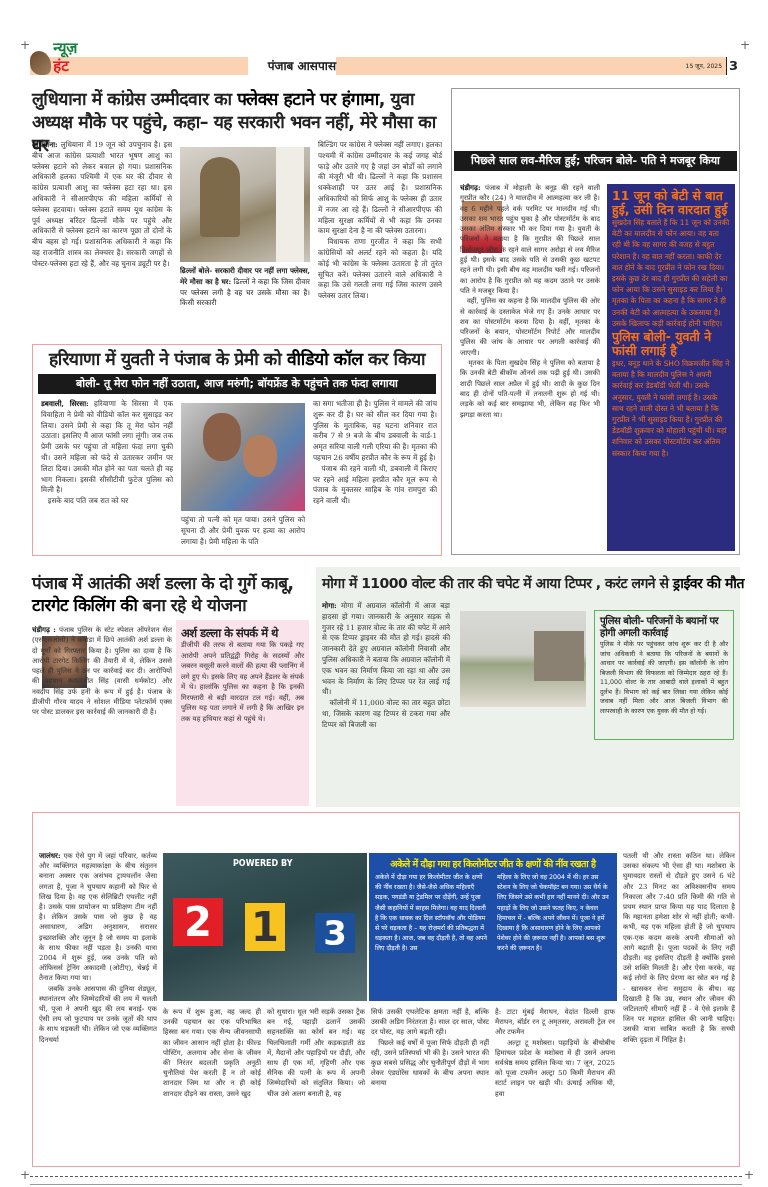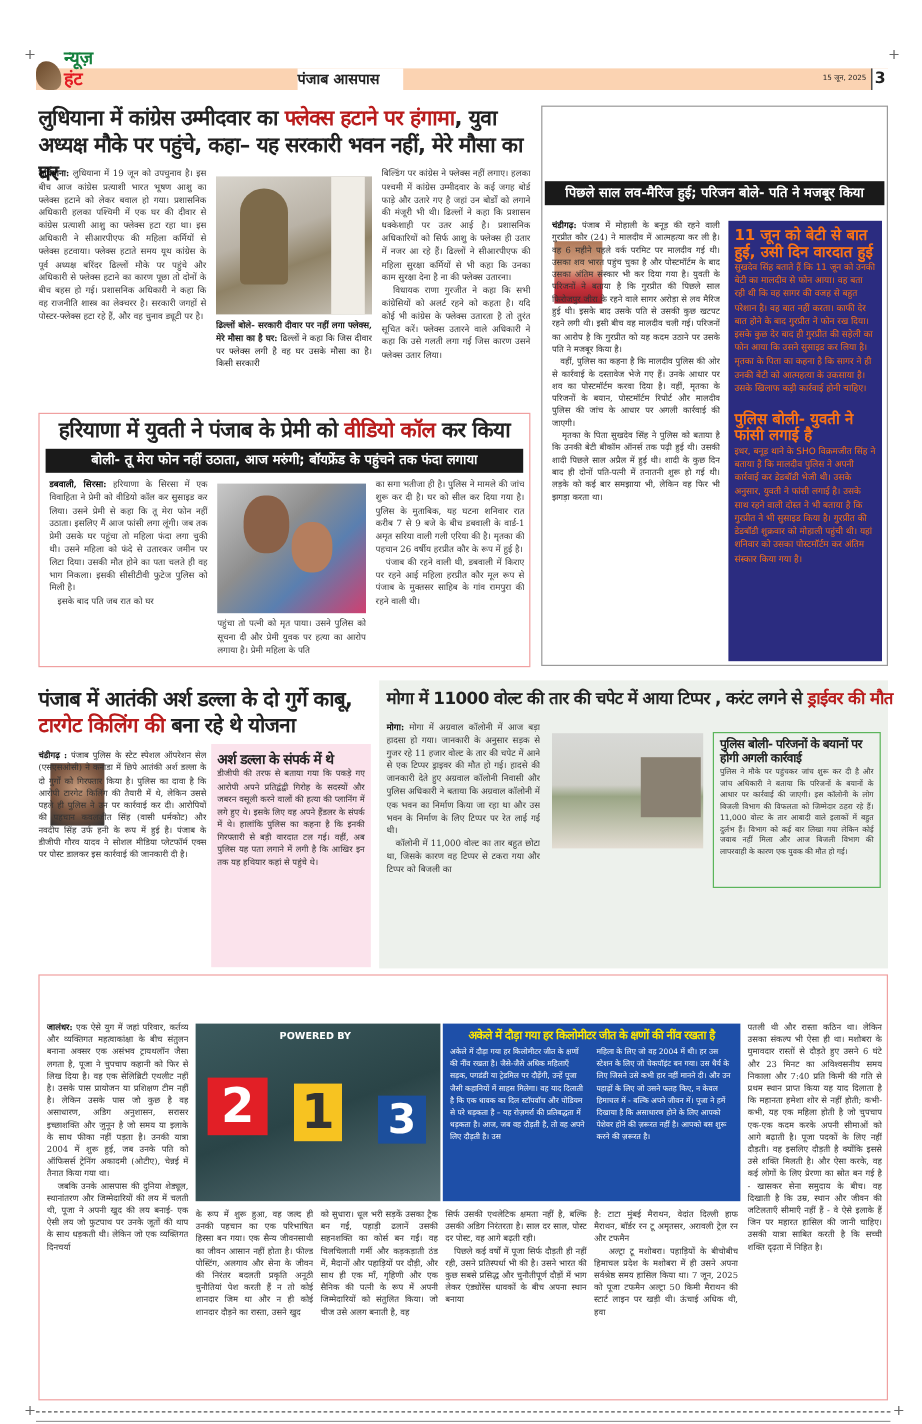--- a/index.html
+++ b/index.html
@@ -6,25 +6,25 @@
 body{width:768px;height:1187px;background:#fff;position:relative;font-family:"DejaVu Serif",serif;color:#222;overflow:hidden}
 .abs{position:absolute}
 .sans{font-family:"DejaVu Sans","Liberation Sans",sans-serif}
 .crop{position:absolute;color:#666;font-size:12px;font-family:"DejaVu Sans",sans-serif}
 
 .hdr{left:30px;top:57px;width:710px;height:18px;background:#fbd3b2;display:flex;align-items:center}
 .logo{position:absolute;left:0;top:-8px;width:60px;height:26px;display:flex;align-items:flex-end}
 .logo .bird{width:26px;height:24px;background:linear-gradient(135deg,#6b4a2b,#a08060);border-radius:40% 60% 30% 50%}
 .logo .name{font-family:"DejaVu Sans",sans-serif;font-weight:bold;font-size:15px;color:#222;margin-left:2px;line-height:18px}
 .logo .name span{color:#e31b23}
-.section{position:absolute;left:218px;top:0;width:88px;height:18px;background:#fff;font-family:"DejaVu Sans",sans-serif;font-weight:bold;font-size:12px;text-align:left;line-height:18px}
+.section{position:absolute;left:218px;top:0;width:88px;height:18px;background:#fff;font-family:"DejaVu Sans",sans-serif;font-weight:bold;font-size:12px;text-align:right;line-height:18px}
 .date{position:absolute;right:18px;top:0;font-size:6px;line-height:18px;font-family:"DejaVu Sans",sans-serif}
 .pgno{position:absolute;right:0;top:0;width:14px;height:18px;background:#fff;border-left:1.5px solid #222;font-family:"DejaVu Sans",sans-serif;font-weight:bold;font-size:13px;text-align:center;line-height:18px}
 .hl{font-family:"DejaVu Sans",sans-serif;font-weight:bold;color:#222;letter-spacing:-0.5px}
-.red{color:#b91c1c}
+.red{color:#000000}
 .body{font-size:7.2px;line-height:10.8px;text-align:justify;color:#333}
 .body b{color:#111}
 .photo{position:absolute;overflow:hidden}
 .banner{background:#1a1a1a;color:#fff;font-family:"DejaVu Sans",sans-serif;font-weight:bold;text-align:center}
 .box{position:absolute}
 .cap{font-size:7.2px;line-height:10.8px;text-align:justify}
 .navy{background:#2b2c80;color:#f97316}
 .navy .sub{font-family:"DejaVu Sans",sans-serif;font-weight:bold;font-size:12.5px;line-height:14px}
 .navy .txt{font-family:"DejaVu Sans",sans-serif;font-size:7.4px;line-height:11.2px}
 </style>
@@ -57,21 +57,21 @@
 
 <div class="box" style="left:451px;top:88px;width:289px;height:467px;border:1px solid #999">
   <div class="banner" style="position:absolute;left:2px;top:62px;width:283px;height:20px;font-size:11px;line-height:20px">पिछले साल लव-मैरिज हुई; परिजन बोले- पति ने मजबूर किया</div>
   <div class="photo" style="left:10px;top:112px;width:40px;height:52px;background:linear-gradient(180deg,#b07a5a 0%,#d9a585 45%,#c5303a 75%,#a0202a 100%)"></div>
   <div class="body" style="position:absolute;left:8px;top:94px;width:140px;height:368px;overflow:hidden;font-size:7px;line-height:10.3px">
     <b>चंडीगढ़:</b><span> पंजाब में मोहाली के बनूड़ की रहने वाली गुरप्रीत कौर (24) ने मालदीव में आत्महत्या कर ली है। वह 6 महीने पहले वर्क परमिट पर मालदीव गई थी। उसका शव भारत पहुंच चुका है और पोस्टमॉर्टम के बाद उसका अंतिम संस्कार भी कर दिया गया है। युवती के परिजनों ने बताया है कि गुरप्रीत की पिछले साल फिरोजपुर जीरा के रहने वाले सागर अरोड़ा से लव मैरिज हुई थी। इसके बाद उसके पति से उसकी कुछ खटपट रहने लगी थी। इसी बीच वह मालदीव चली गई। परिजनों का आरोप है कि गुरप्रीत को यह कदम उठाने पर उसके पति ने मजबूर किया है।</span><br>&nbsp;&nbsp;&nbsp;<span>वहीं, पुलिस का कहना है कि मालदीव पुलिस की ओर से कार्रवाई के दस्तावेज भेजे गए हैं। उनके आधार पर शव का पोस्टमॉर्टम करवा दिया है। वहीं, मृतका के परिजनों के बयान, पोस्टमॉर्टम रिपोर्ट और मालदीव पुलिस की जांच के आधार पर अगली कार्रवाई की जाएगी।</span><br>&nbsp;&nbsp;&nbsp;<span>मृतका के पिता सुखदेव सिंह ने पुलिस को बताया है कि उनकी बेटी बीकॉम ऑनर्स तक पढ़ी हुई थी। उसकी शादी पिछले साल अप्रैल में हुई थी। शादी के कुछ दिन बाद ही दोनों पति-पत्नी में तनातनी शुरू हो गई थी। लड़के को कई बार समझाया भी, लेकिन वह फिर भी झगड़ा करता था।</span>
   </div>
   <div class="navy" style="position:absolute;left:155px;top:95px;width:128px;height:367px;padding:5px">
     <div class="sub">11 जून को बेटी से बात हुई, उसी दिन वारदात हुई</div>
     <div class="txt">सुखदेव सिंह बताते हैं कि 11 जून को उनकी बेटी का मालदीव से फोन आया। वह बता रही थी कि वह सागर की वजह से बहुत परेशान है। वह बात नहीं करता। काफी देर बात होने के बाद गुरप्रीत ने फोन रख दिया। इसके कुछ देर बाद ही गुरप्रीत की सहेली का फोन आया कि उसने सुसाइड कर लिया है। मृतका के पिता का कहना है कि सागर ने ही उनकी बेटी को आत्महत्या के उकसाया है। उसके खिलाफ कड़ी कार्रवाई होनी चाहिए।</div>
-    <div class="sub" style="margin-top:13px">पुलिस बोली- युवती ने फांसी लगाई है</div>
+    <div class="sub" style="margin-top:1px">पुलिस बोली- युवती ने फांसी लगाई है</div>
     <div class="txt">इधर, बनूड़ थाने के SHO विक्रमजीत सिंह ने बताया है कि मालदीव पुलिस ने अपनी कार्रवाई कर डेडबॉडी भेजी थी। उसके अनुसार, युवती ने फांसी लगाई है। उसके साथ रहने वाली दोस्त ने भी बताया है कि गुरप्रीत ने भी सुसाइड किया है। गुरप्रीत की डेडबॉडी शुक्रवार को मोहाली पहुंची थी। यहां शनिवार को उसका पोस्टमॉर्टम कर अंतिम संस्कार किया गया है।</div>
   </div>
 </div>
 
 <div class="box" style="left:32px;top:344px;width:410px;height:212px;border:1px solid #f0a0a0">
   <div class="hl" style="position:absolute;left:0;top:3px;width:408px;font-size:17.5px;line-height:22px;text-align:center"><span>हरियाणा में युवती ने पंजाब के प्रेमी को </span><span class="red">वीडियो कॉल</span><span> कर किया सुसाइड</span></div>
   <div class="banner" style="position:absolute;left:5px;top:29px;width:398px;height:20px;font-size:11px;line-height:20px">बोली- तू मेरा फोन नहीं उठाता, आज मरुंगी; बॉयफ्रेंड के पहुंचने तक फंदा लगाया</div>
   <div class="body" style="position:absolute;left:8px;top:54px;width:132px;height:154px;overflow:hidden"><b>डबवाली, सिरसा:</b><span> हरियाणा के सिरसा में एक विवाहिता ने प्रेमी को वीडियो कॉल कर सुसाइड कर लिया। उसने प्रेमी से कहा कि तू मेरा फोन नहीं उठाता। इसलिए मैं आज फांसी लगा लूंगी। जब तक प्रेमी उसके घर पहुंचा तो महिला फंदा लगा चुकी थी। उसने महिला को फंदे से उतारकर जमीन पर लिटा दिया। उसकी मौत होने का पता चलते ही वह भाग निकला। इसकी सीसीटीवी फुटेज पुलिस को मिली है।</span><br>&nbsp;&nbsp;&nbsp;<span>इसके बाद पति जब रात को घर</span></div>
   <div class="photo" style="left:148px;top:58px;width:124px;height:108px;background:linear-gradient(135deg,#c9c9c9 0%,#8e8e8e 40%,#5a7fb0 65%,#d04070 100%)">
     <div style="position:absolute;left:22px;top:10px;width:38px;height:48px;background:#8a6148;border-radius:45%"></div>

